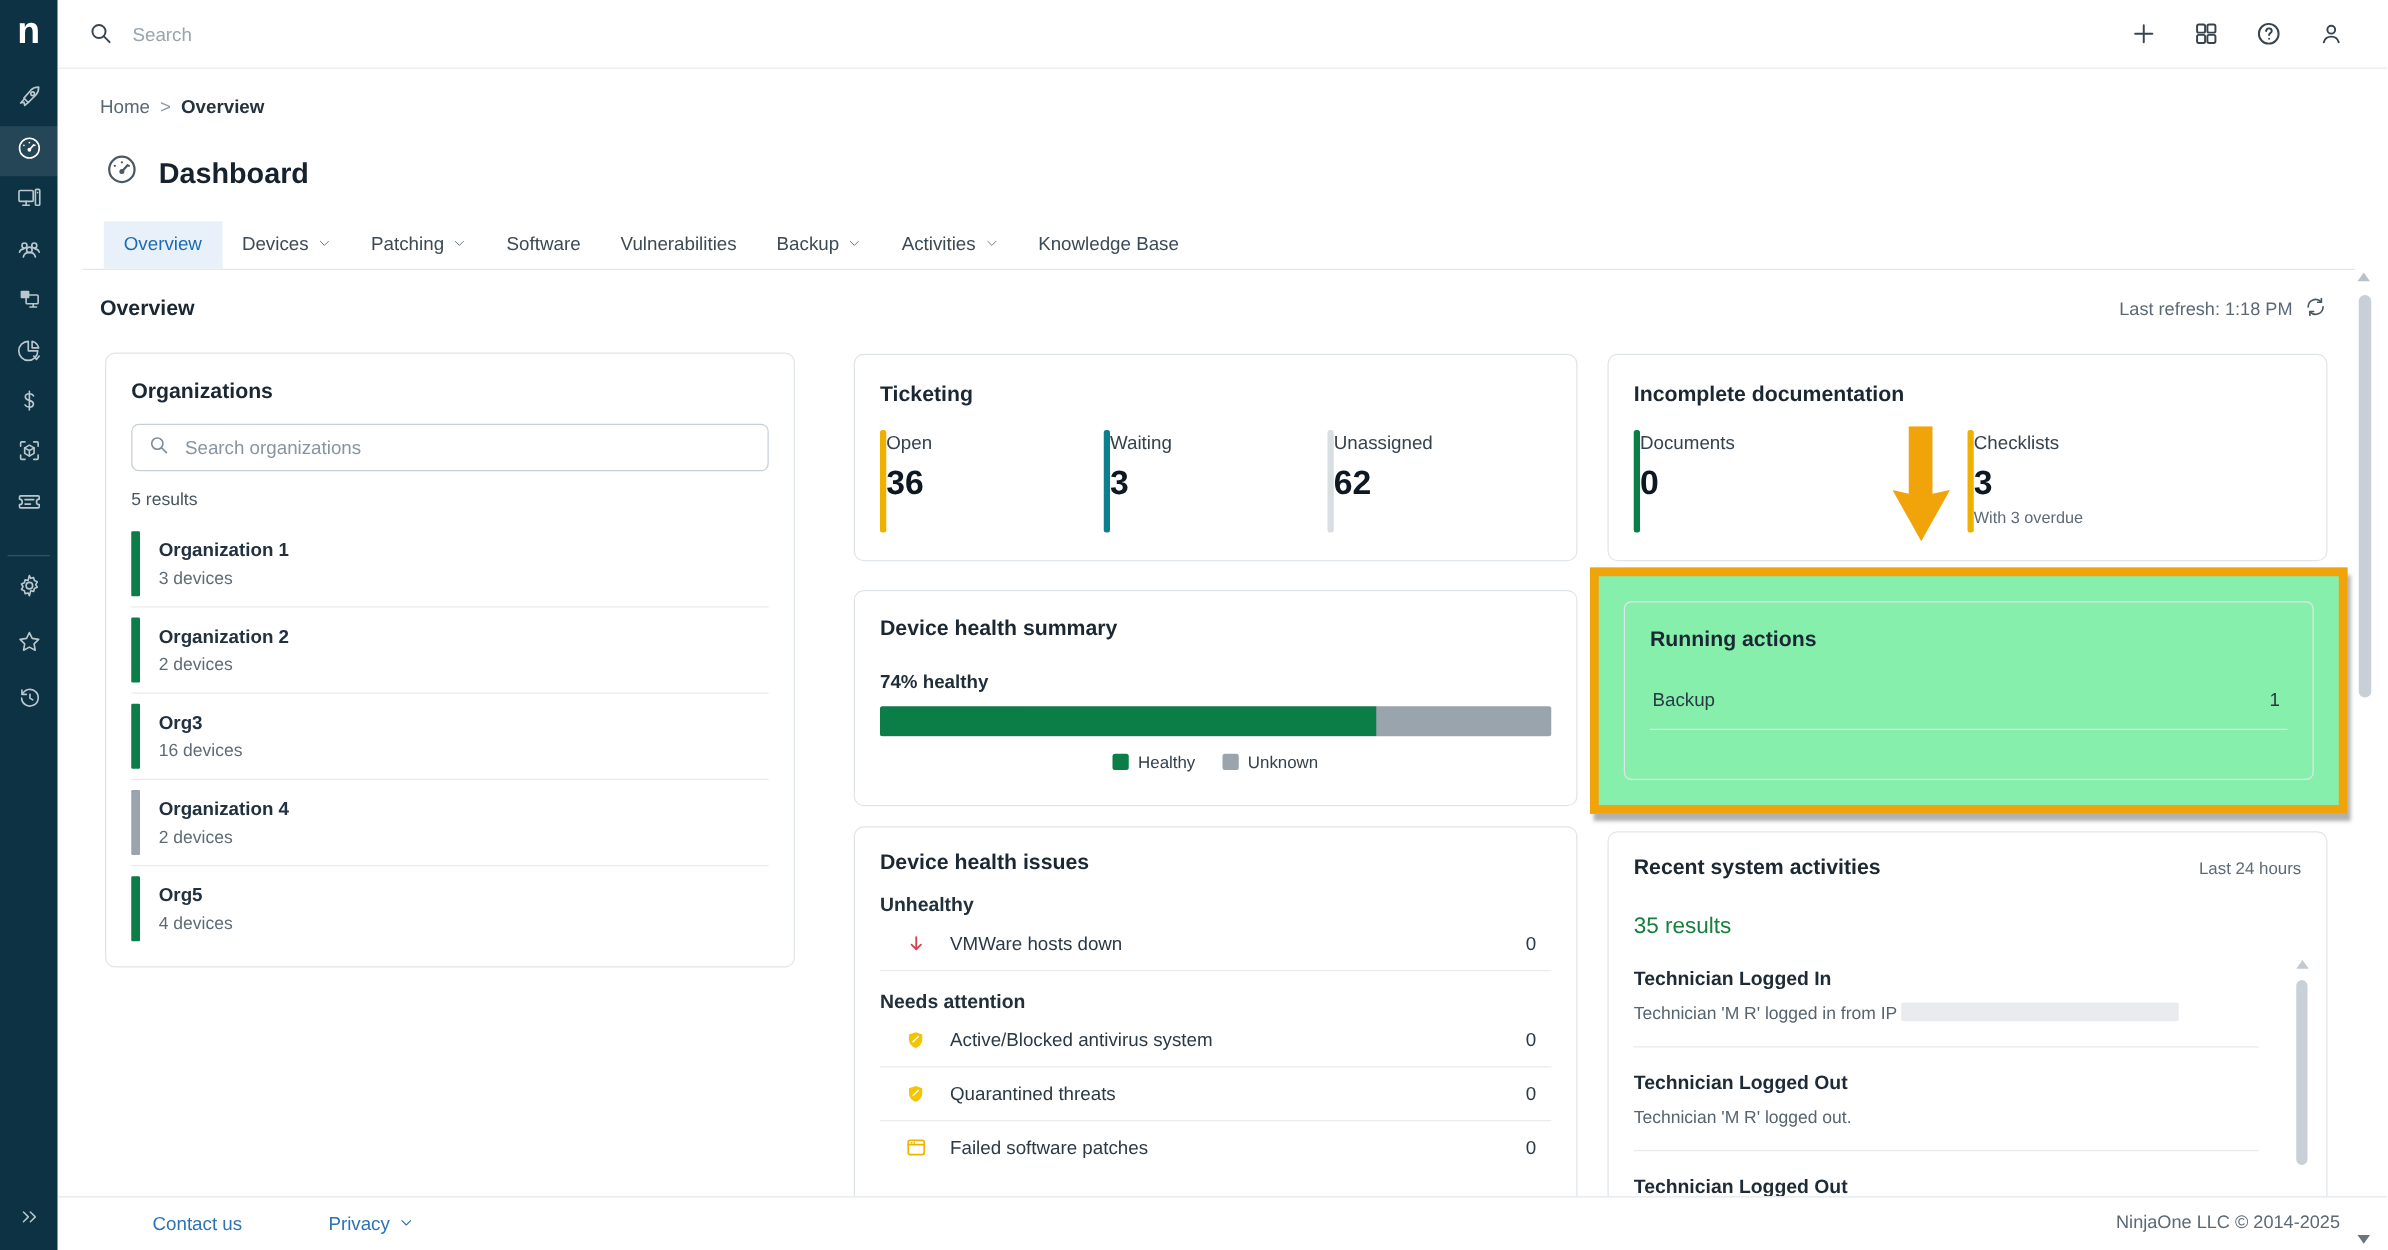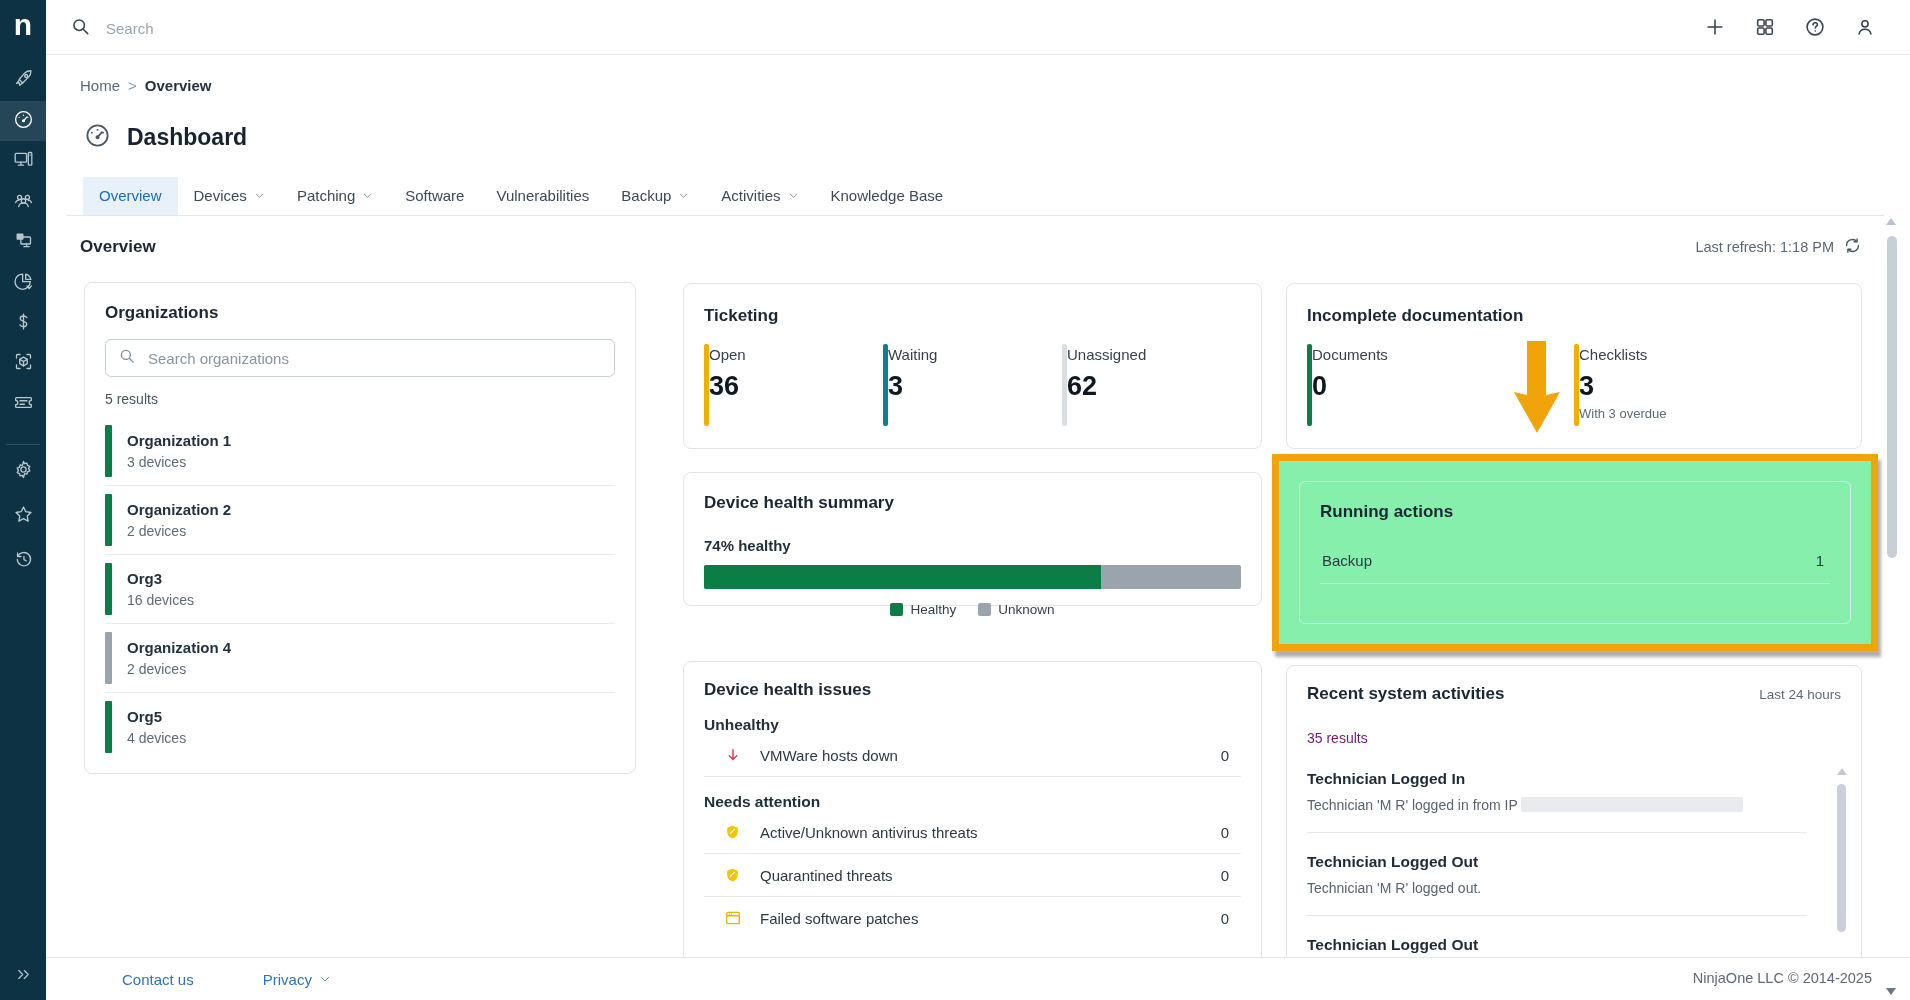--- a/index.html
+++ b/index.html
@@ -64,21 +64,21 @@
   .doc-card{left:1286px;top:283px;width:576px;height:166px;padding:22px 20px;}
   .stats-row{display:flex;margin-top:18px;}
   .stat{display:flex;cursor:pointer;}
   .tick-card .stat{width:180px;}
   .doc-card .stat{width:272px;}
   .stat-bar{width:5px;height:82px;border-radius:2px;flex:none;}
   .stat-label{font-size:15px;color:#35424d;margin-top:2px;}
   .stat-value{font-size:27px;font-weight:700;color:#0e1822;margin-top:8px;}
   .stat-sub{font-size:13px;color:#5d6a76;margin-top:4px;}
   
-  .dhs-card{left:683px;top:472px;width:579px;height:134px;padding:20px 20px;}
+  .dhs-card{left:683px;top:472px;width:579px;height:173px;padding:20px 20px;}
   .dhs-pct{margin-top:24px;font-size:15px;font-weight:600;color:#1f2d39;}
   .dhs-bar{margin-top:11px;height:24px;background:#9aa4ad;border-radius:2px;overflow:hidden;display:flex;}
   .dhs-fill{height:100%;}
   .dhs-legend{margin-top:13px;display:flex;justify-content:center;gap:22px;font-size:13.5px;color:#33414d;align-items:center;}
   .leg-item{display:flex;align-items:center;gap:7px;}
   .leg-sq{width:13px;height:13px;border-radius:2px;display:inline-block;}
   
   .dhi-card{left:683px;top:661px;width:579px;height:360px;padding:18px 20px;}
   .dhi-heading{font-size:15.5px;font-weight:600;color:#22303c;margin-top:16px;}
   .issue-row{display:flex;align-items:center;height:42px;border-bottom:1px solid #e9eced;padding:0 12px 0 20px;cursor:pointer;}
@@ -89,21 +89,21 @@
   
   .highlight-frame{position:absolute;left:1272px;top:454px;width:606px;height:197px;box-sizing:border-box;
      border:7px solid #f0a40a;background:#86efac;box-shadow:3px 6px 3px rgba(80,80,80,0.45);z-index:4;padding:20px;}
   .ra-card{position:relative;width:100%;height:100%;border:1px solid #e0e5ea;border-radius:6px;box-sizing:border-box;padding:20px 20px;}
   .ra-row{display:flex;justify-content:space-between;margin-top:30px;padding:0 6px 14px 2px;border-bottom:1px solid #dfe4e8;
      font-size:15px;color:#2b3945;cursor:pointer;}
   
   .rsa-card{left:1286px;top:665px;width:576px;height:356px;padding:18px 20px;}
   .rsa-head{display:flex;justify-content:space-between;align-items:baseline;}
   .rsa-range{font-size:13.5px;color:#5d6a76;}
-  .rsa-results{margin-top:26px;font-size:14px;color:#701a75;}
+  .rsa-results{margin-top:26px;font-size:18px;color:#15803d;}
   .rsa-list{margin-top:4px;padding-right:34px;}
   .act-item{padding:20px 0 19px 0;border-bottom:1px solid #e7eaed;cursor:pointer;}
   .act-item:last-child{border-bottom:none;}
   .act-title{font-size:15.5px;font-weight:600;color:#1e2b37;}
   .act-desc{margin-top:9px;font-size:14px;color:#57646f;}
   .redacted{display:inline-block;height:15px;background:#e9ebee;border-radius:2px;vertical-align:-2px;}
   .inner-scroll{position:absolute;right:13px;top:102px;width:12px;height:198px;}
   .inner-scroll .thumb{position:absolute;top:16px;left:1px;width:9px;height:148px;background:#c9d0d8;border-radius:5px;cursor:pointer;}
   .tri{width:0;height:0;position:absolute;left:1px;cursor:pointer;}
   .tri-up{border-left:5px solid transparent;border-right:5px solid transparent;border-bottom:7px solid #c2c9d1;top:0;}
@@ -441,21 +441,21 @@
     <span class="issue-value">0</span>
   </div>
   <div class="dhi-heading">Needs attention</div>
   <div class="issue-row">
     <span class="issue-icon">
         <svg width="17" height="17" viewBox="0 0 24 24">
           <path d="M12 2.5l7.5 2.7v5.3c0 4.8-3.2 8.4-7.5 9.9-4.3-1.5-7.5-5.1-7.5-9.9V5.2L12 2.5z" fill="#f5c400"></path>
           <path d="M8.5 13.8L15.5 7" stroke="#fff" stroke-width="1.6"></path>
         </svg>
       </span>
-    <span class="issue-label">Active/Unknown antivirus threats</span>
+    <span class="issue-label">Active/Blocked antivirus system</span>
     <span class="issue-value">0</span>
   </div>
   <div class="issue-row">
     <span class="issue-icon">
         <svg width="17" height="17" viewBox="0 0 24 24">
           <path d="M12 2.5l7.5 2.7v5.3c0 4.8-3.2 8.4-7.5 9.9-4.3-1.5-7.5-5.1-7.5-9.9V5.2L12 2.5z" fill="#f5c400"></path>
           <path d="M8.5 13.8L15.5 7" stroke="#fff" stroke-width="1.6"></path>
         </svg>
       </span>
     <span class="issue-label">Quarantined threats</span>

